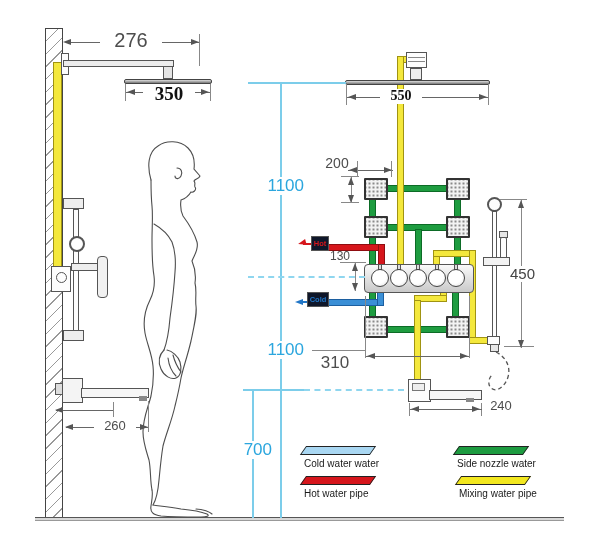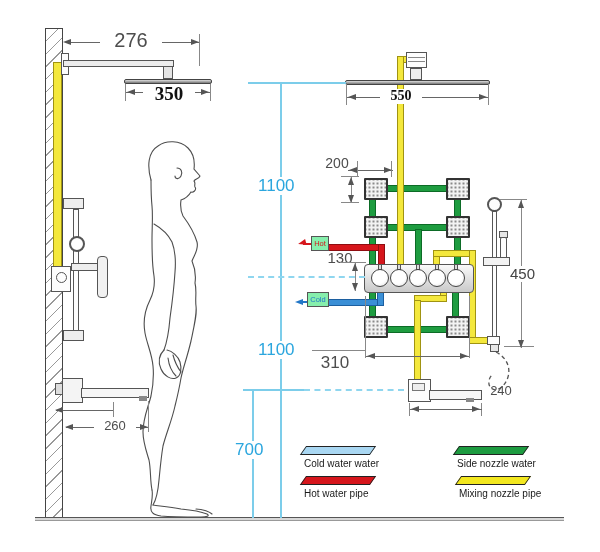--- a/index.html
+++ b/index.html
@@ -4,21 +4,21 @@
 <style>
   html,body{margin:0;padding:0;background:#fff}
   .canvas{position:relative;width:600px;height:552px;background:#fff;overflow:hidden;
           font-family:"Liberation Sans",sans-serif}
   .abs{position:absolute}
   .ln{position:absolute;background:#666}
   .tickv{position:absolute;width:1px;background:#888}
   .tickh{position:absolute;height:1px;background:#888}
   .cln{position:absolute;background:#7ccdea}
   .cdash{position:absolute;height:0;border-top:2px dashed #8fd6ef}
-  .clbl{position:absolute;color:#2BA6DE;background:#fff;font-size:17px;text-align:left;line-height:1.05;padding:0 1px}
+  .clbl{position:absolute;color:#2BA6DE;background:#fff;font-size:17px;text-align:right;line-height:1.05;padding:0 1px}
   .dim{position:absolute;color:#4d4d4d;text-align:center;background:#fff;line-height:1.05;padding:0 1px}
   .nobg{background:transparent}
   .serif{font-family:"Liberation Serif",serif;font-weight:700;color:#111}
   .ar{position:absolute;width:0;height:0}
   .ar-l{border-top:3.5px solid transparent;border-bottom:3.5px solid transparent;border-right:8px solid #555}
   .ar-r{border-top:3.5px solid transparent;border-bottom:3.5px solid transparent;border-left:8px solid #555}
   .ar-u{border-left:3.5px solid transparent;border-right:3.5px solid transparent;border-bottom:8px solid #555}
   .ar-d{border-left:3.5px solid transparent;border-right:3.5px solid transparent;border-top:8px solid #555}
   .pipe{position:absolute;box-sizing:border-box;border:1px solid}
   .py{background:#F4E83C;border-color:#a09312}
@@ -32,21 +32,21 @@
   .wall{position:absolute;left:45px;top:28px;width:18px;height:490px;box-sizing:border-box;
         background:repeating-linear-gradient(135deg,#fff 0 8px,#999 8px 9px);
         border-left:1px solid #444;border-right:1px solid #444;border-top:1px solid #444}
   .ground{position:absolute;left:35px;top:517px;width:529px;height:4px;background:#d8d8d8;
           border-top:1.5px solid #555;border-bottom:1px solid #999;box-sizing:border-box}
   .mixer{position:absolute;left:364px;top:264px;width:110px;height:29px;box-sizing:border-box;
          background:linear-gradient(#fafafa,#c9c9c9);border:1.5px solid #555;border-radius:4px}
   .knob{position:absolute;top:269px;width:18px;height:18px;box-sizing:border-box;border-radius:50%;
         background:radial-gradient(circle at 40% 35%,#fff 55%,#ddd);border:1.2px solid #444}
   .nub{position:absolute;top:264px;width:4px;height:6px;background:#ddd;border:1px solid #555;box-sizing:border-box}
-  .iobox{position:absolute;box-sizing:border-box;background:#86efac;border:1px solid #555;text-align:center;font-weight:400}
+  .iobox{position:absolute;box-sizing:border-box;background:#0f172a;border:1px solid #555;text-align:center;font-weight:700}
   .sw{position:absolute;width:70px;height:9px;box-sizing:border-box;border:1px solid #222;transform:skewX(-35deg)}
   .leglbl{position:absolute;font-size:10px;color:#1a1a1a;background:#fff}
 </style>
 </head>
 <body>
 
 <div class="canvas">
 
   <div class="wall"></div>
   <div class="ground"></div>
@@ -194,40 +194,40 @@
   <div class="tickv" style="left:357px;top:161px;height:16px"></div>
   <div class="tickv" style="left:391px;top:161px;height:16px"></div>
   <div class="ar ar-l" style="left:349px;top:167px"></div>
   <div class="ar ar-r" style="left:384px;top:167px"></div>
   <div class="tickv" style="left:351px;top:177px;height:26px"></div>
   <div class="ar ar-u" style="left:348px;top:177px"></div>
   <div class="ar ar-d" style="left:348px;top:195px"></div>
   <div class="tickh" style="left:341px;top:176px;width:18px"></div>
   <div class="tickh" style="left:341px;top:202px;width:18px"></div>
 
-  <div class="dim nobg" style="left:326px;top:250px;width:26px;font-size:15px">130</div>
+  <div class="dim nobg" style="left:326px;top:250px;width:26px;font-size:12px">130</div>
   <div class="tickh" style="left:340px;top:262px;width:26px"></div>
   <div class="tickv" style="left:355px;top:263px;height:28px"></div>
   <div class="ar ar-u" style="left:352px;top:263px"></div>
   <div class="ar ar-d" style="left:352px;top:283px"></div>
 
   <div class="tickv" style="left:365px;top:296px;height:62px"></div>
   <div class="tickv" style="left:469px;top:296px;height:62px"></div>
   <div class="ln" style="left:366px;top:356px;width:103px;height:1px"></div>
   <div class="ar ar-l" style="left:367px;top:353px"></div>
   <div class="ar ar-r" style="left:460px;top:353px"></div>
   <div class="tickh" style="left:312px;top:350px;width:54px"></div>
   <div class="dim nobg" style="left:313px;top:354px;width:42px;font-size:17px">310</div>
 
   <div class="tickv" style="left:409px;top:403px;height:13px"></div>
   <div class="tickv" style="left:481px;top:403px;height:13px"></div>
   <div class="ln" style="left:410px;top:409px;width:72px;height:1px"></div>
   <div class="ar ar-l" style="left:411px;top:406px"></div>
   <div class="ar ar-r" style="left:472px;top:406px"></div>
-  <div class="dim nobg" style="left:485px;top:384px;width:30px;font-size:13px">240</div>
+  <div class="dim nobg" style="left:485px;top:399px;width:30px;font-size:13px">240</div>
 
   <div class="tickh" style="left:500px;top:199px;width:27px"></div>
   <div class="tickh" style="left:504px;top:346px;width:30px"></div>
   <div class="tickv" style="left:521px;top:200px;height:148px"></div>
   <div class="ar ar-u" style="left:518px;top:200px"></div>
   <div class="ar ar-d" style="left:518px;top:340px"></div>
   <div class="dim" style="left:505px;top:266px;width:33px;font-size:15px;color:#444">450</div>
 
   <div class="ar ar-l" style="left:298px;top:240px;border-right-color:#D6161C;transform:rotate(-15deg)"></div>
   <div class="ln" style="left:303px;top:243px;width:9px;height:2px;background:#D6161C"></div>
@@ -236,15 +236,15 @@
   <div class="ln" style="left:300px;top:301px;width:8px;height:2px;background:#2176C7"></div>
   <div class="iobox" style="left:307px;top:292px;width:22px;height:15px;font-size:7.5px;line-height:14px;color:#2176C7">Cold</div>
 
   <div class="sw" style="left: 303px; top: 446px; background-color: rgb(169, 215, 242);"></div>
   <div class="leglbl" style="left:304px;top:458px">Cold water water</div>
   <div class="sw" style="left: 456px; top: 446px; background-color: rgb(29, 155, 64);"></div>
   <div class="leglbl" style="left:457px;top:458px">Side nozzle water</div>
   <div class="sw" style="left: 303px; top: 476px; background-color: rgb(214, 22, 28);"></div>
   <div class="leglbl" style="left:304px;top:488px">Hot water pipe</div>
   <div class="sw" style="left: 458px; top: 476px; background-color: rgb(242, 231, 31);"></div>
-  <div class="leglbl" style="left:459px;top:488px">Mixing nozzle pipe</div>
+  <div class="leglbl" style="left:459px;top:488px">Mixing water pipe</div>
 
 </div>
 
 </body></html>

